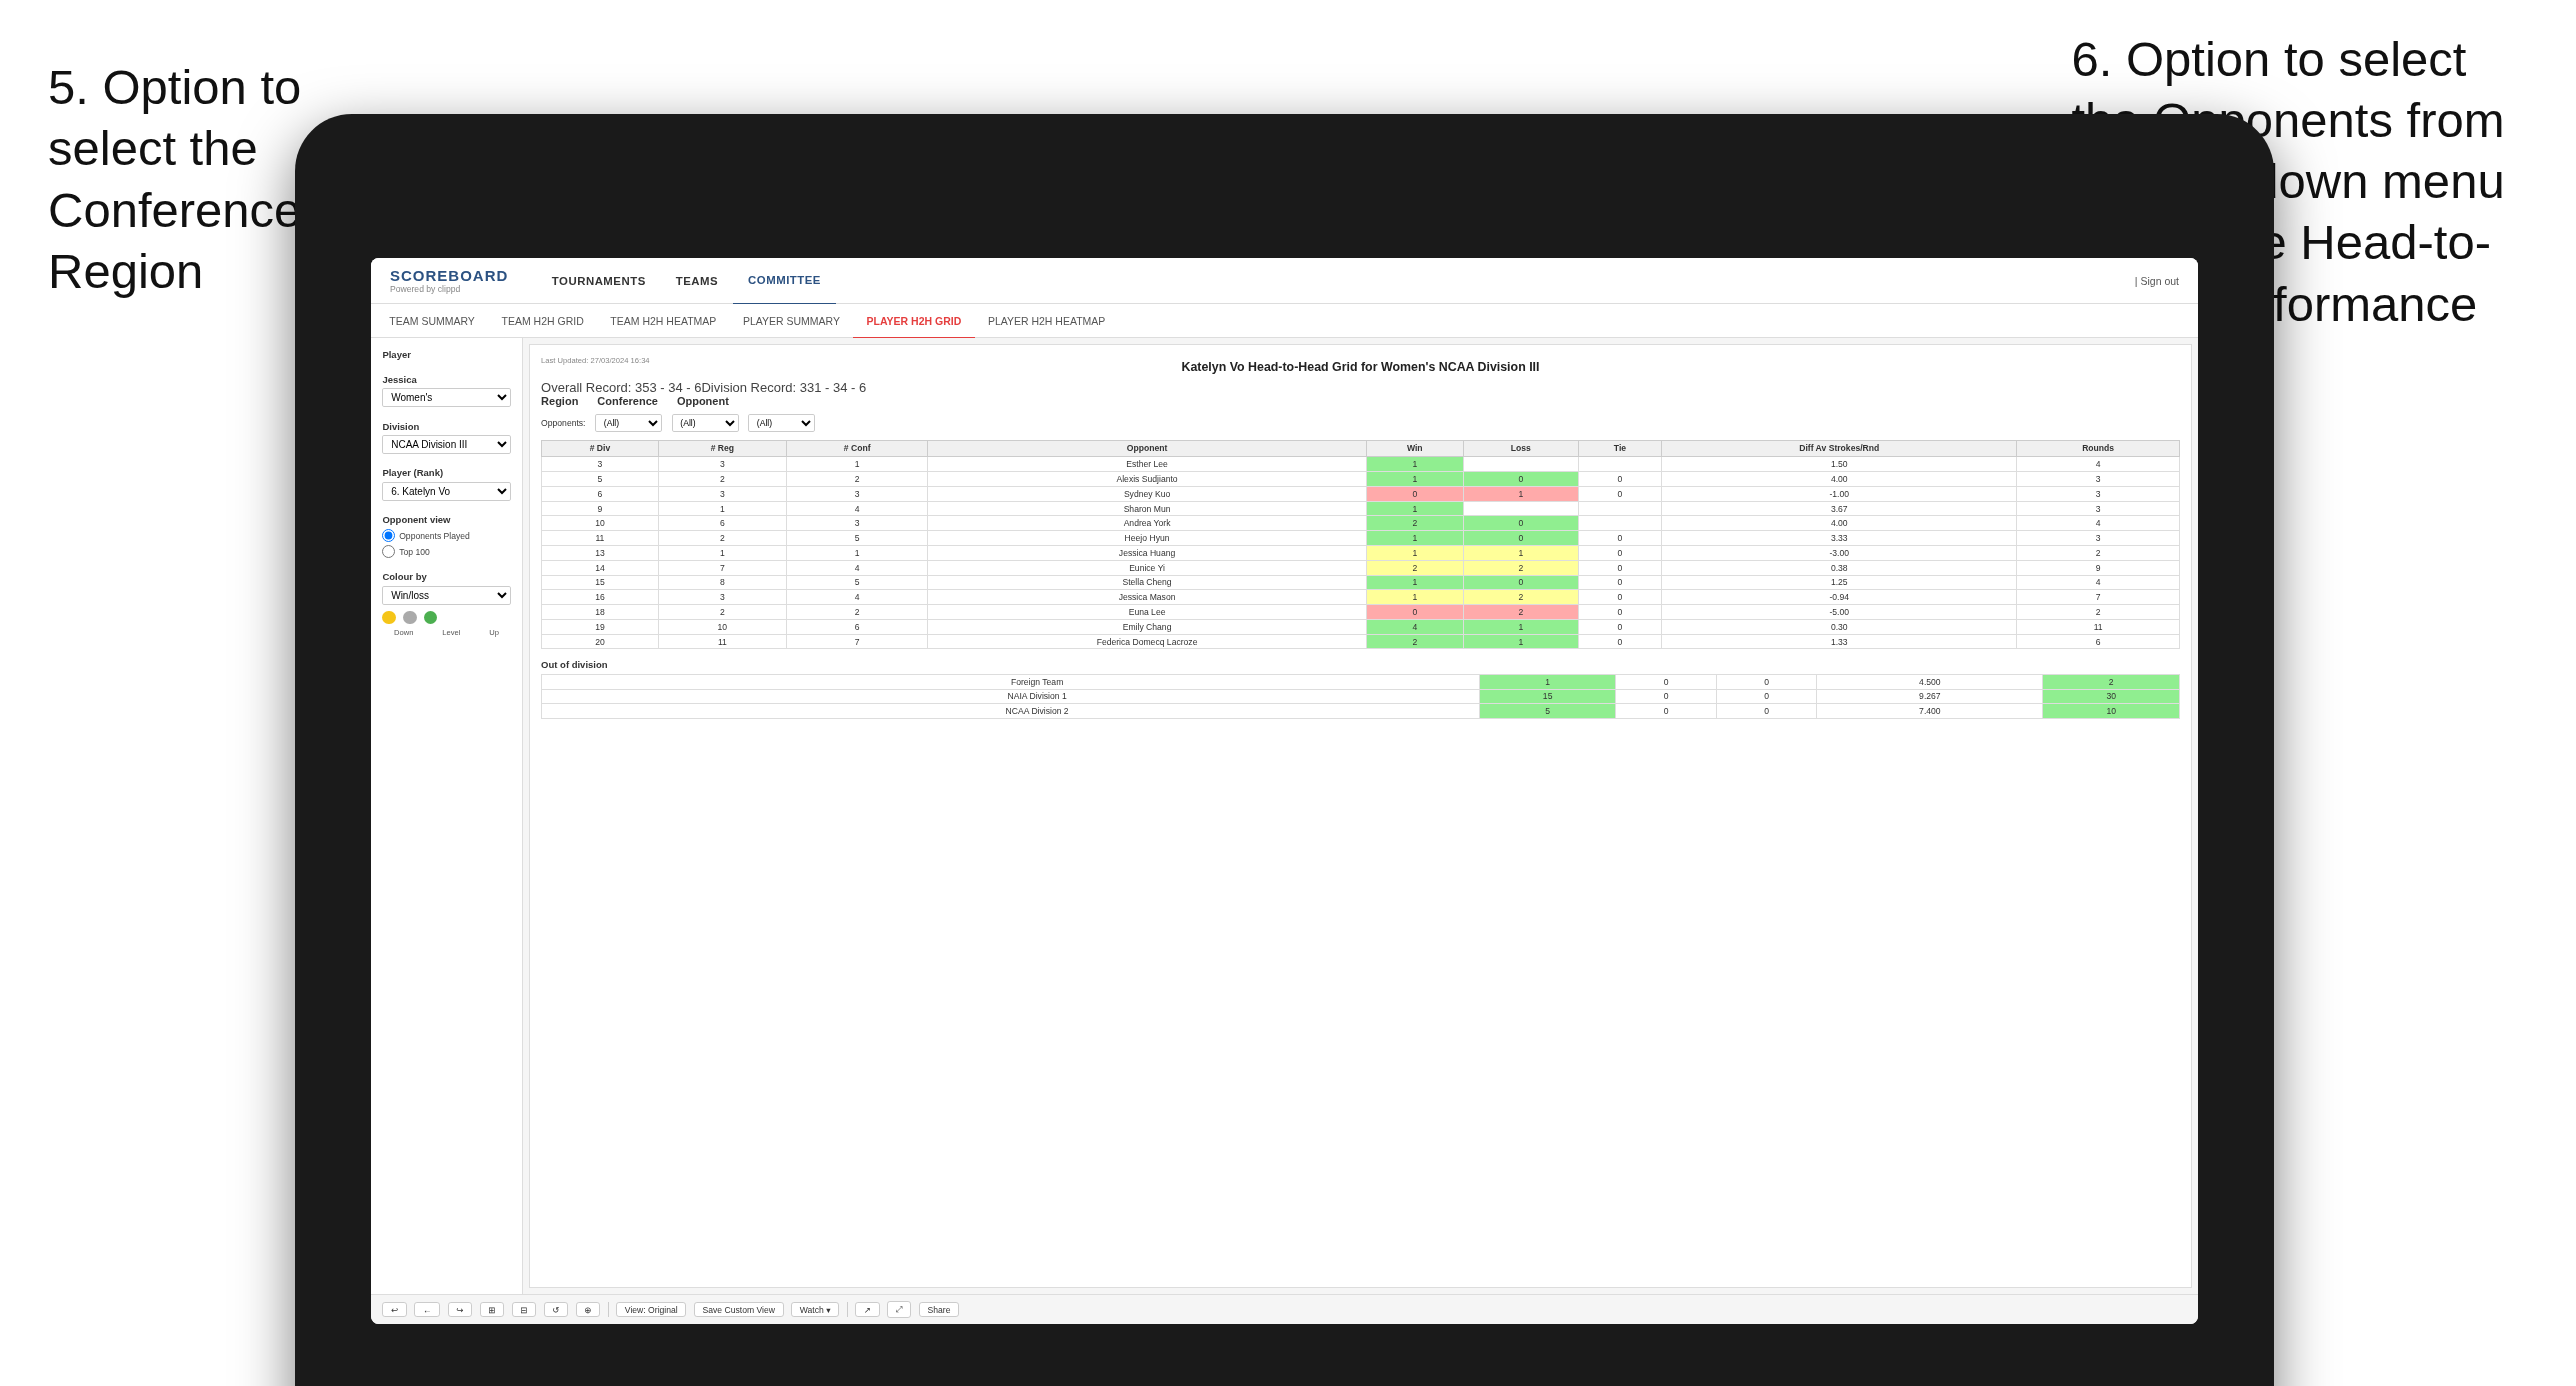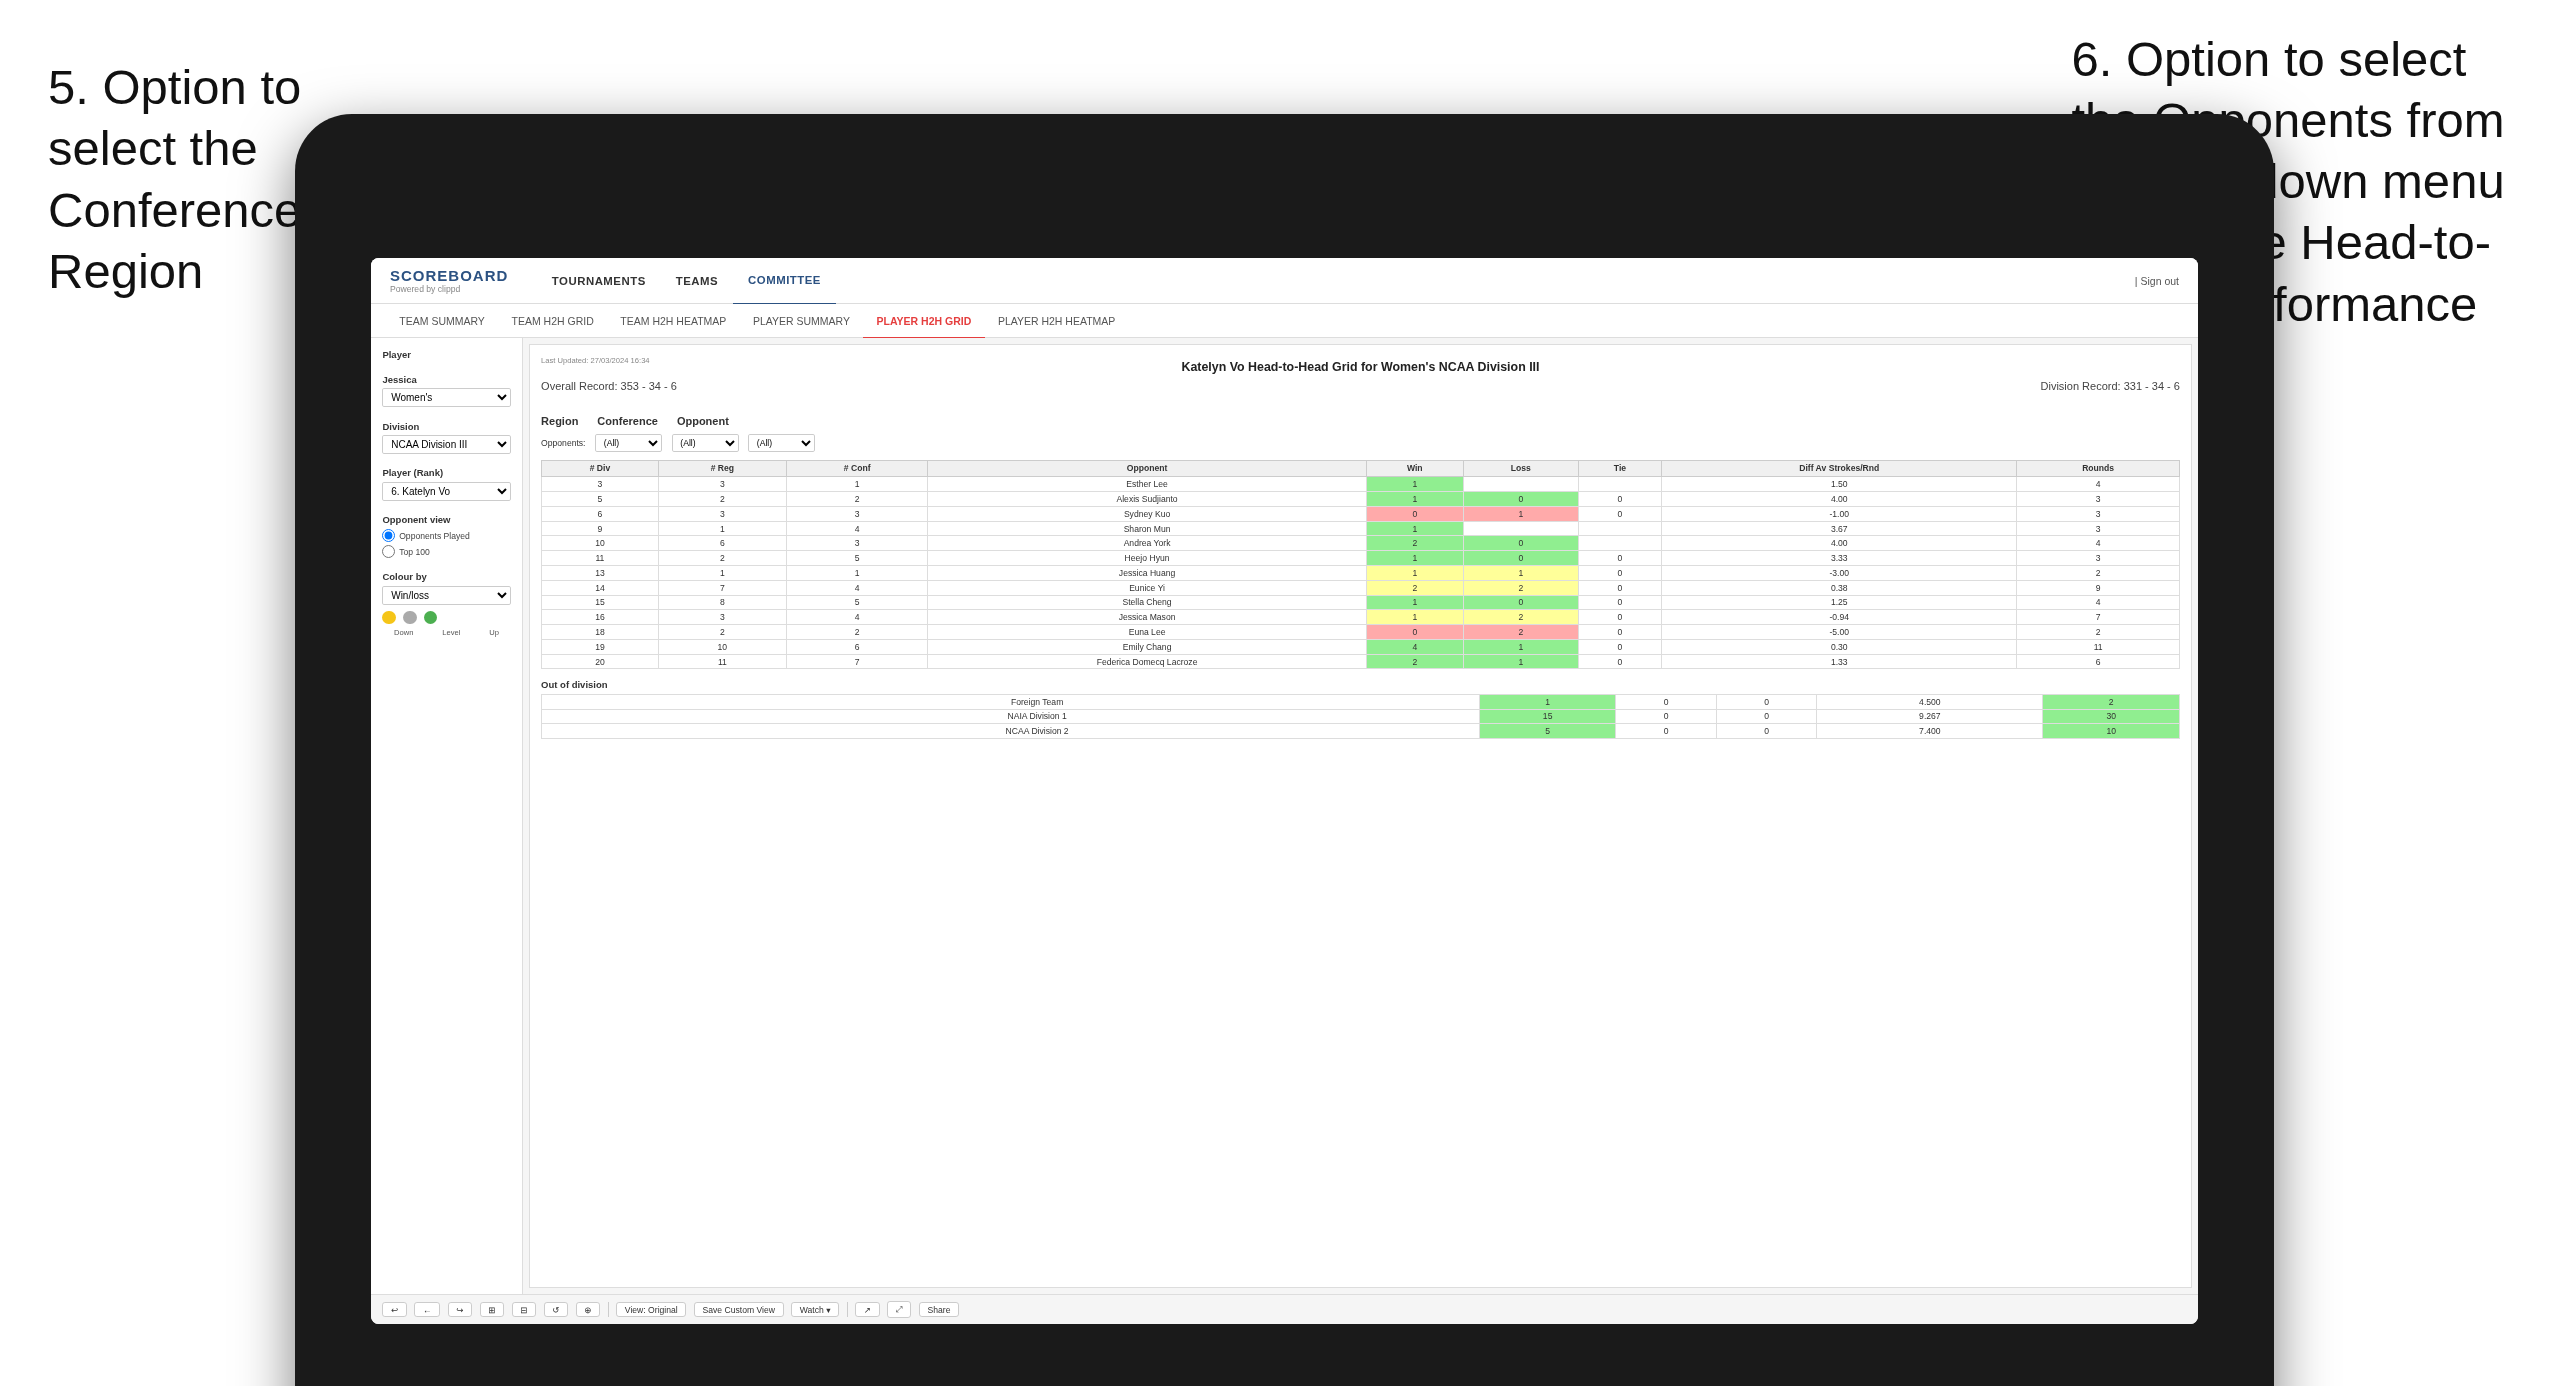--- a/index.html
+++ b/index.html
@@ -117,21 +117,21 @@
       margin-left: auto;
       font-size: 10.5px;
       color: #555;
     }
 
     
     .sub-nav {
       display: flex;
       background: #fff;
       border-bottom: 1px solid #ddd;
-      padding: 0 15px;
+      padding: 0 5px;
       height: 34px;
       flex-shrink: 0;
     }
     .sub-nav-item {
       padding: 0 13.3px;
       height: 34px;
       display: flex;
       align-items: center;
       font-size: 10.5px;
       color: #555;
@@ -224,24 +224,24 @@
       text-align: center;
       margin-bottom: 5.7px;
     }
     .report-title {
       font-size: 12.4px;
       font-weight: 700;
       color: #222;
     }
     .report-records {
       display: flex;
-      justify-content: space-between;
-      font-size: 11px;
+      justify-content: flex-start;
+      font-size: 13px;
       color: #444;
-      margin-bottom: 23px;
+      margin-bottom: 0;
     }
     .last-updated {
       position: absolute;
       font-size: 7.6px;
       color: #888;
     }
 
     
     .filter-row {
       display: flex;

